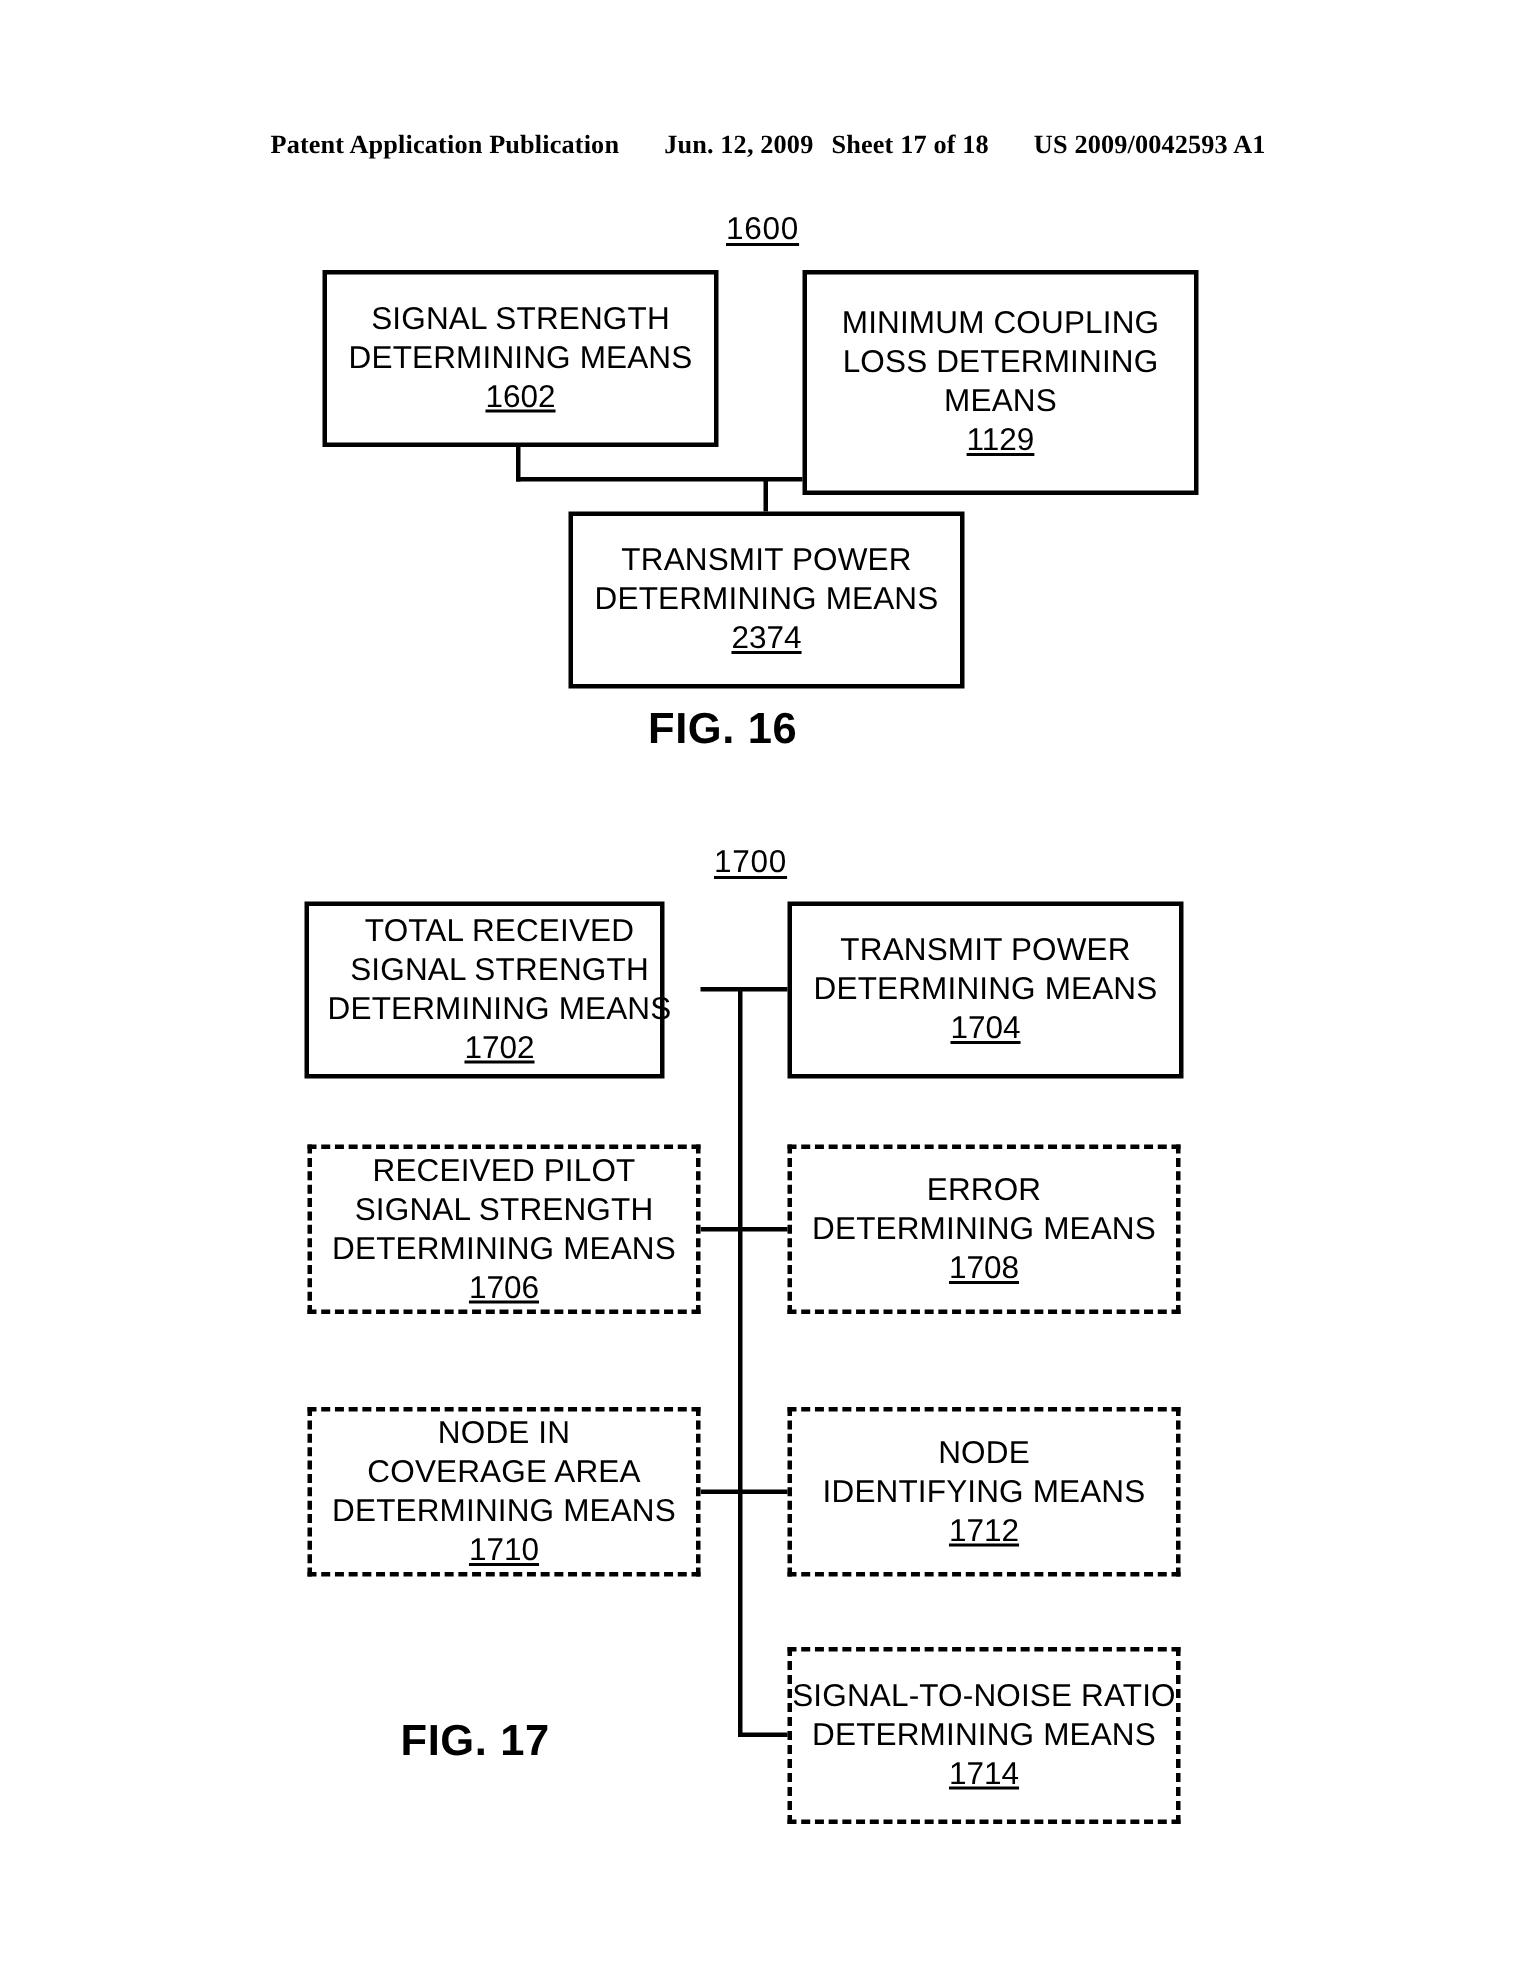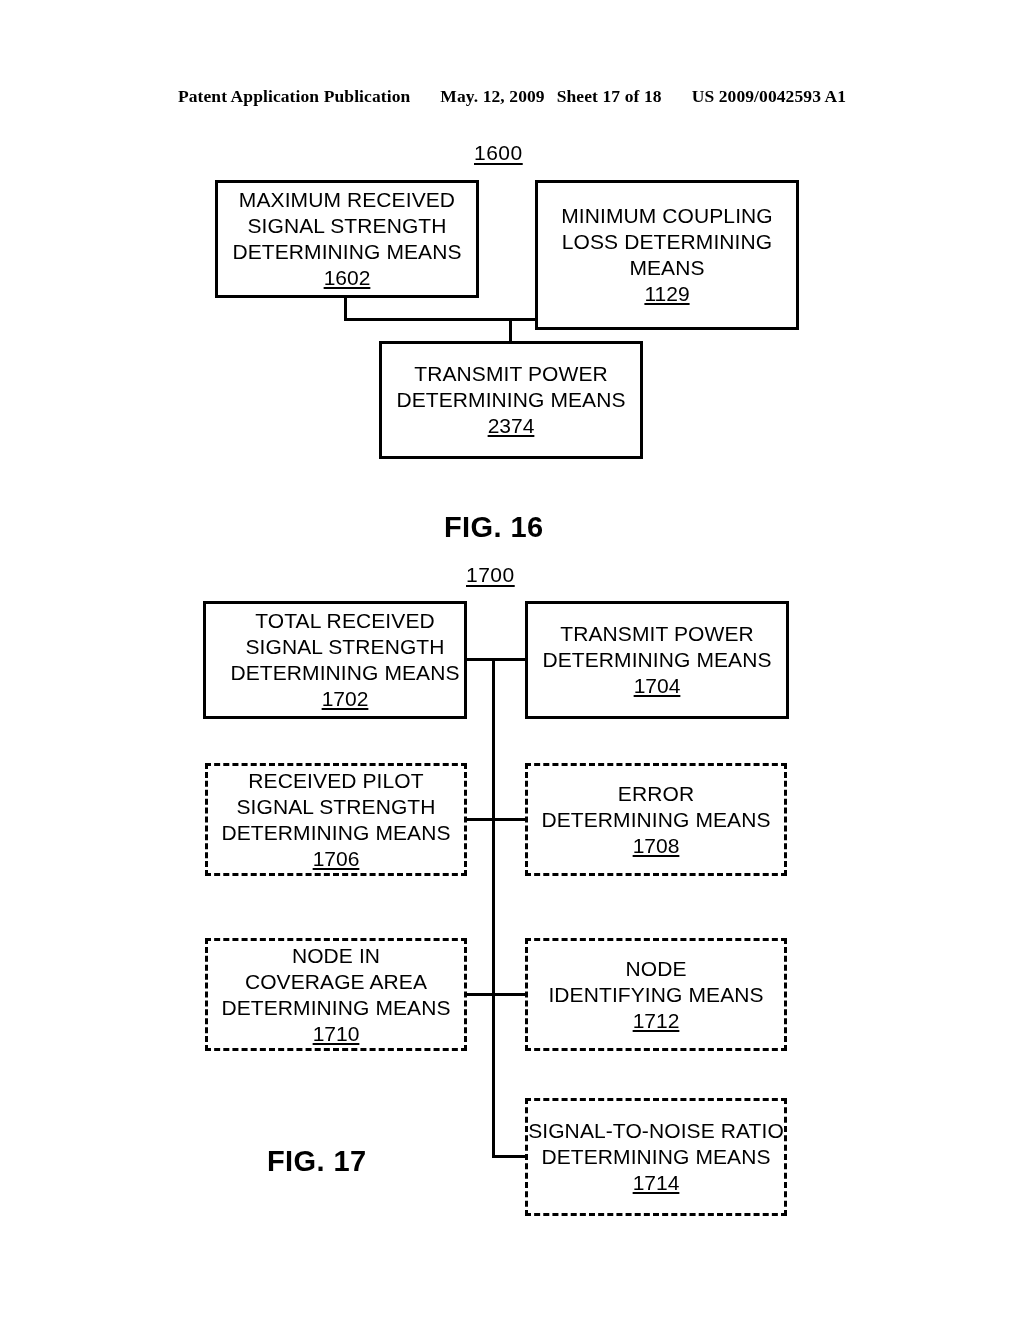--- a/index.html
+++ b/index.html
@@ -70,20 +70,21 @@
 
   
   .fig-ref-top {
     position: absolute;
     font-size: 21px;
     line-height: 21px;
     text-decoration: underline;
     text-underline-offset: 3px;
     letter-spacing: 0.5px;
     z-index: 3;
+    margin-left: 10px;
   }
 
   
   .fig-caption {
     position: absolute;
     font-size: 29px;
     font-weight: bold;
     letter-spacing: 0.4px;
     line-height: 32px;
     z-index: 3;
@@ -95,27 +96,26 @@
     background: #000000;
     z-index: 1;
   }
 </style>
 </head>
 <body>
 
 <div class="page">
 
   <div class="header">
-    <span class="seg">Patent Application Publication</span><span class="sp-wide"></span><span class="seg">May. 12, 2009</span><span class="sp-mid"></span><span class="seg">Sheet 17 of 18</span><span class="sp-big"></span><span class="seg">US 2009/0042593 A1</span>
+    <span class="seg">Patent Application Publication</span><span class="sp-wide"></span><span class="seg">Jun. 12, 2009</span><span class="sp-mid"></span><span class="seg">Sheet 17 of 18</span><span class="sp-big"></span><span class="seg">US 2009/0042593 A1</span>
   </div>
 
   <div class="fig-ref-top" style="left:474px; top:142px;">1600</div>
 
   <div class="fig-box" style="left:215px; top:180px; width:264px; height:118px;">
-    <div class="line">MAXIMUM RECEIVED</div>
     <div class="line">SIGNAL STRENGTH</div>
     <div class="line">DETERMINING MEANS</div>
     <div class="ref">1602</div>
   </div>
 
   <div class="fig-box" style="left:535px; top:180px; width:264px; height:150px;">
     <div class="line">MINIMUM COUPLING</div>
     <div class="line">LOSS DETERMINING</div>
     <div class="line">MEANS</div>
     <div class="ref">1129</div>
@@ -128,25 +128,25 @@
   <div class="conn" style="left:344px; top:318px; width:323px; height:3px;"></div>
 
   <div class="conn" style="left:509px; top:318px; width:3px; height:25px;"></div>
 
   <div class="fig-box" style="left:379px; top:341px; width:264px; height:118px;">
     <div class="line">TRANSMIT POWER</div>
     <div class="line">DETERMINING MEANS</div>
     <div class="ref">2374</div>
   </div>
 
-  <div class="fig-caption" style="left:444px; top:470px;margin-top:41px;">FIG. 16</div>
+  <div class="fig-caption" style="left:432px; top:470px;">FIG. 16</div>
 
   <div class="fig-ref-top" style="left:466px; top:564px;">1700</div>
 
-  <div class="fig-box" style="left:203px; top:601px; width:264px; height:118px;padding-left:20px;">
+  <div class="fig-box" style="left:203px; top:601px; width:240px; height:118px;padding-left:20px;">
     <div class="line">TOTAL RECEIVED</div>
     <div class="line">SIGNAL STRENGTH</div>
     <div class="line">DETERMINING MEANS</div>
     <div class="ref">1702</div>
   </div>
 
   <div class="fig-box" style="left:525px; top:601px; width:264px; height:118px;">
     <div class="line">TRANSMIT POWER</div>
     <div class="line">DETERMINING MEANS</div>
     <div class="ref">1704</div>

